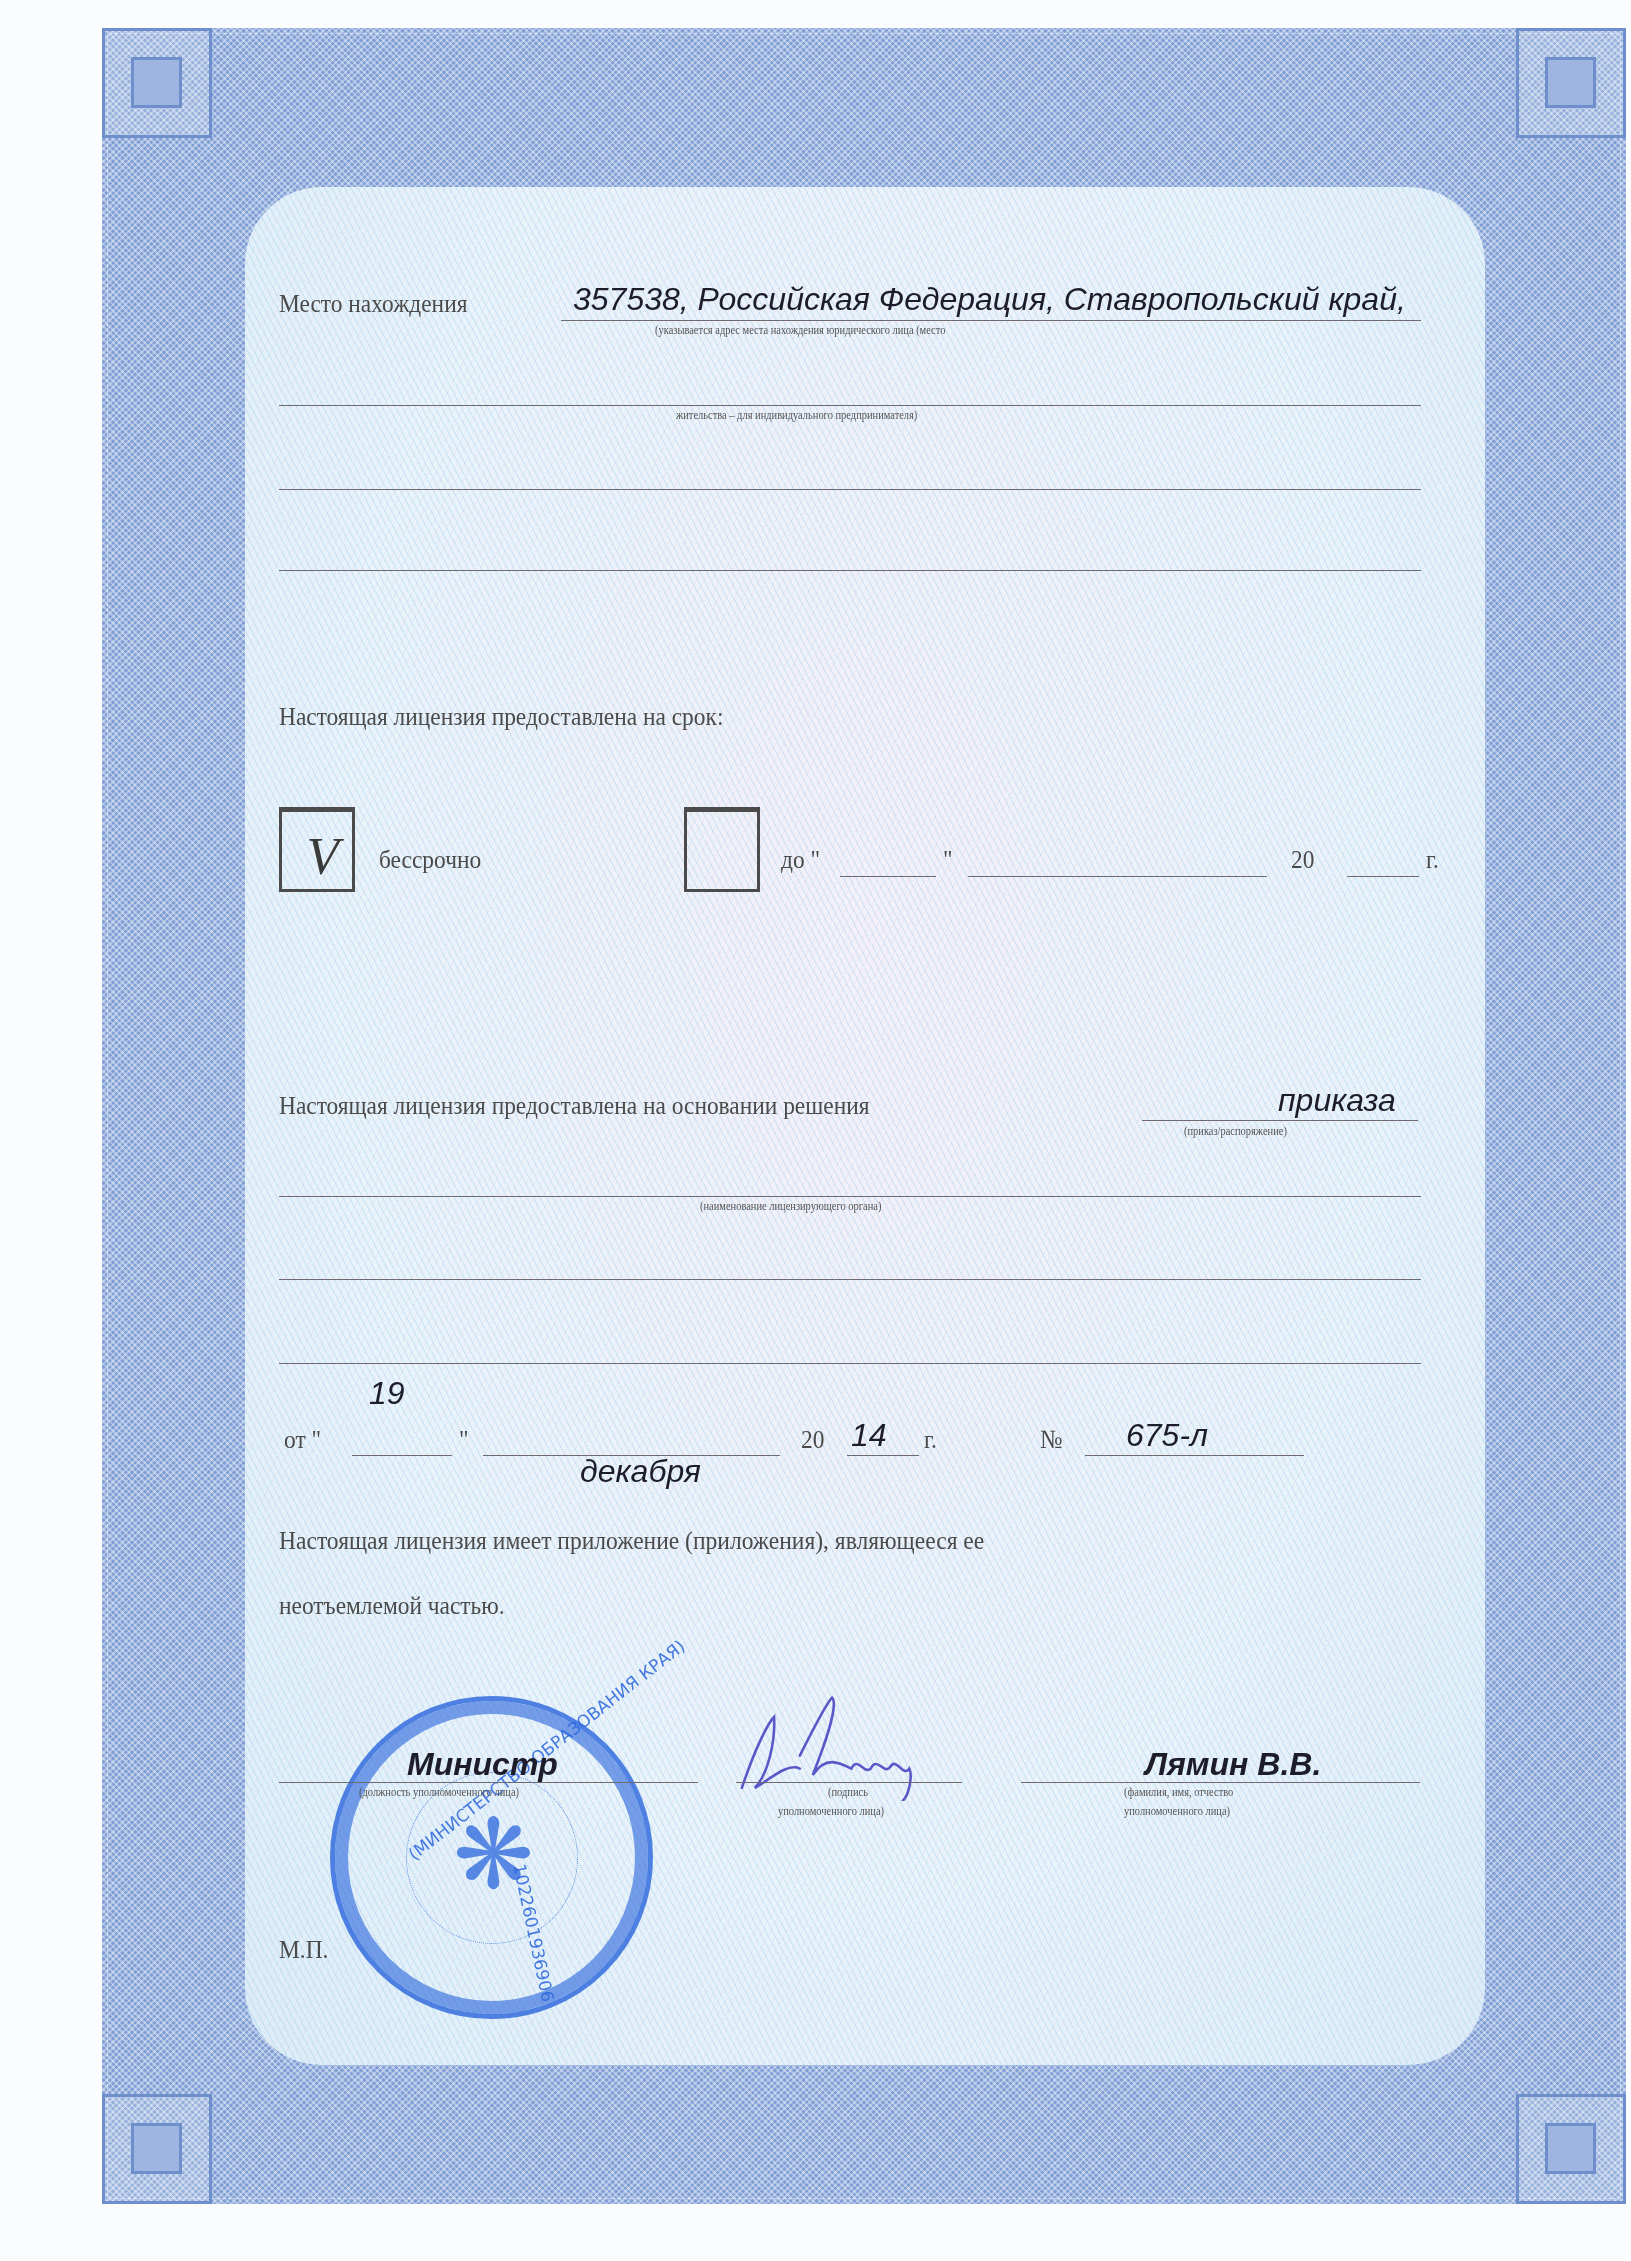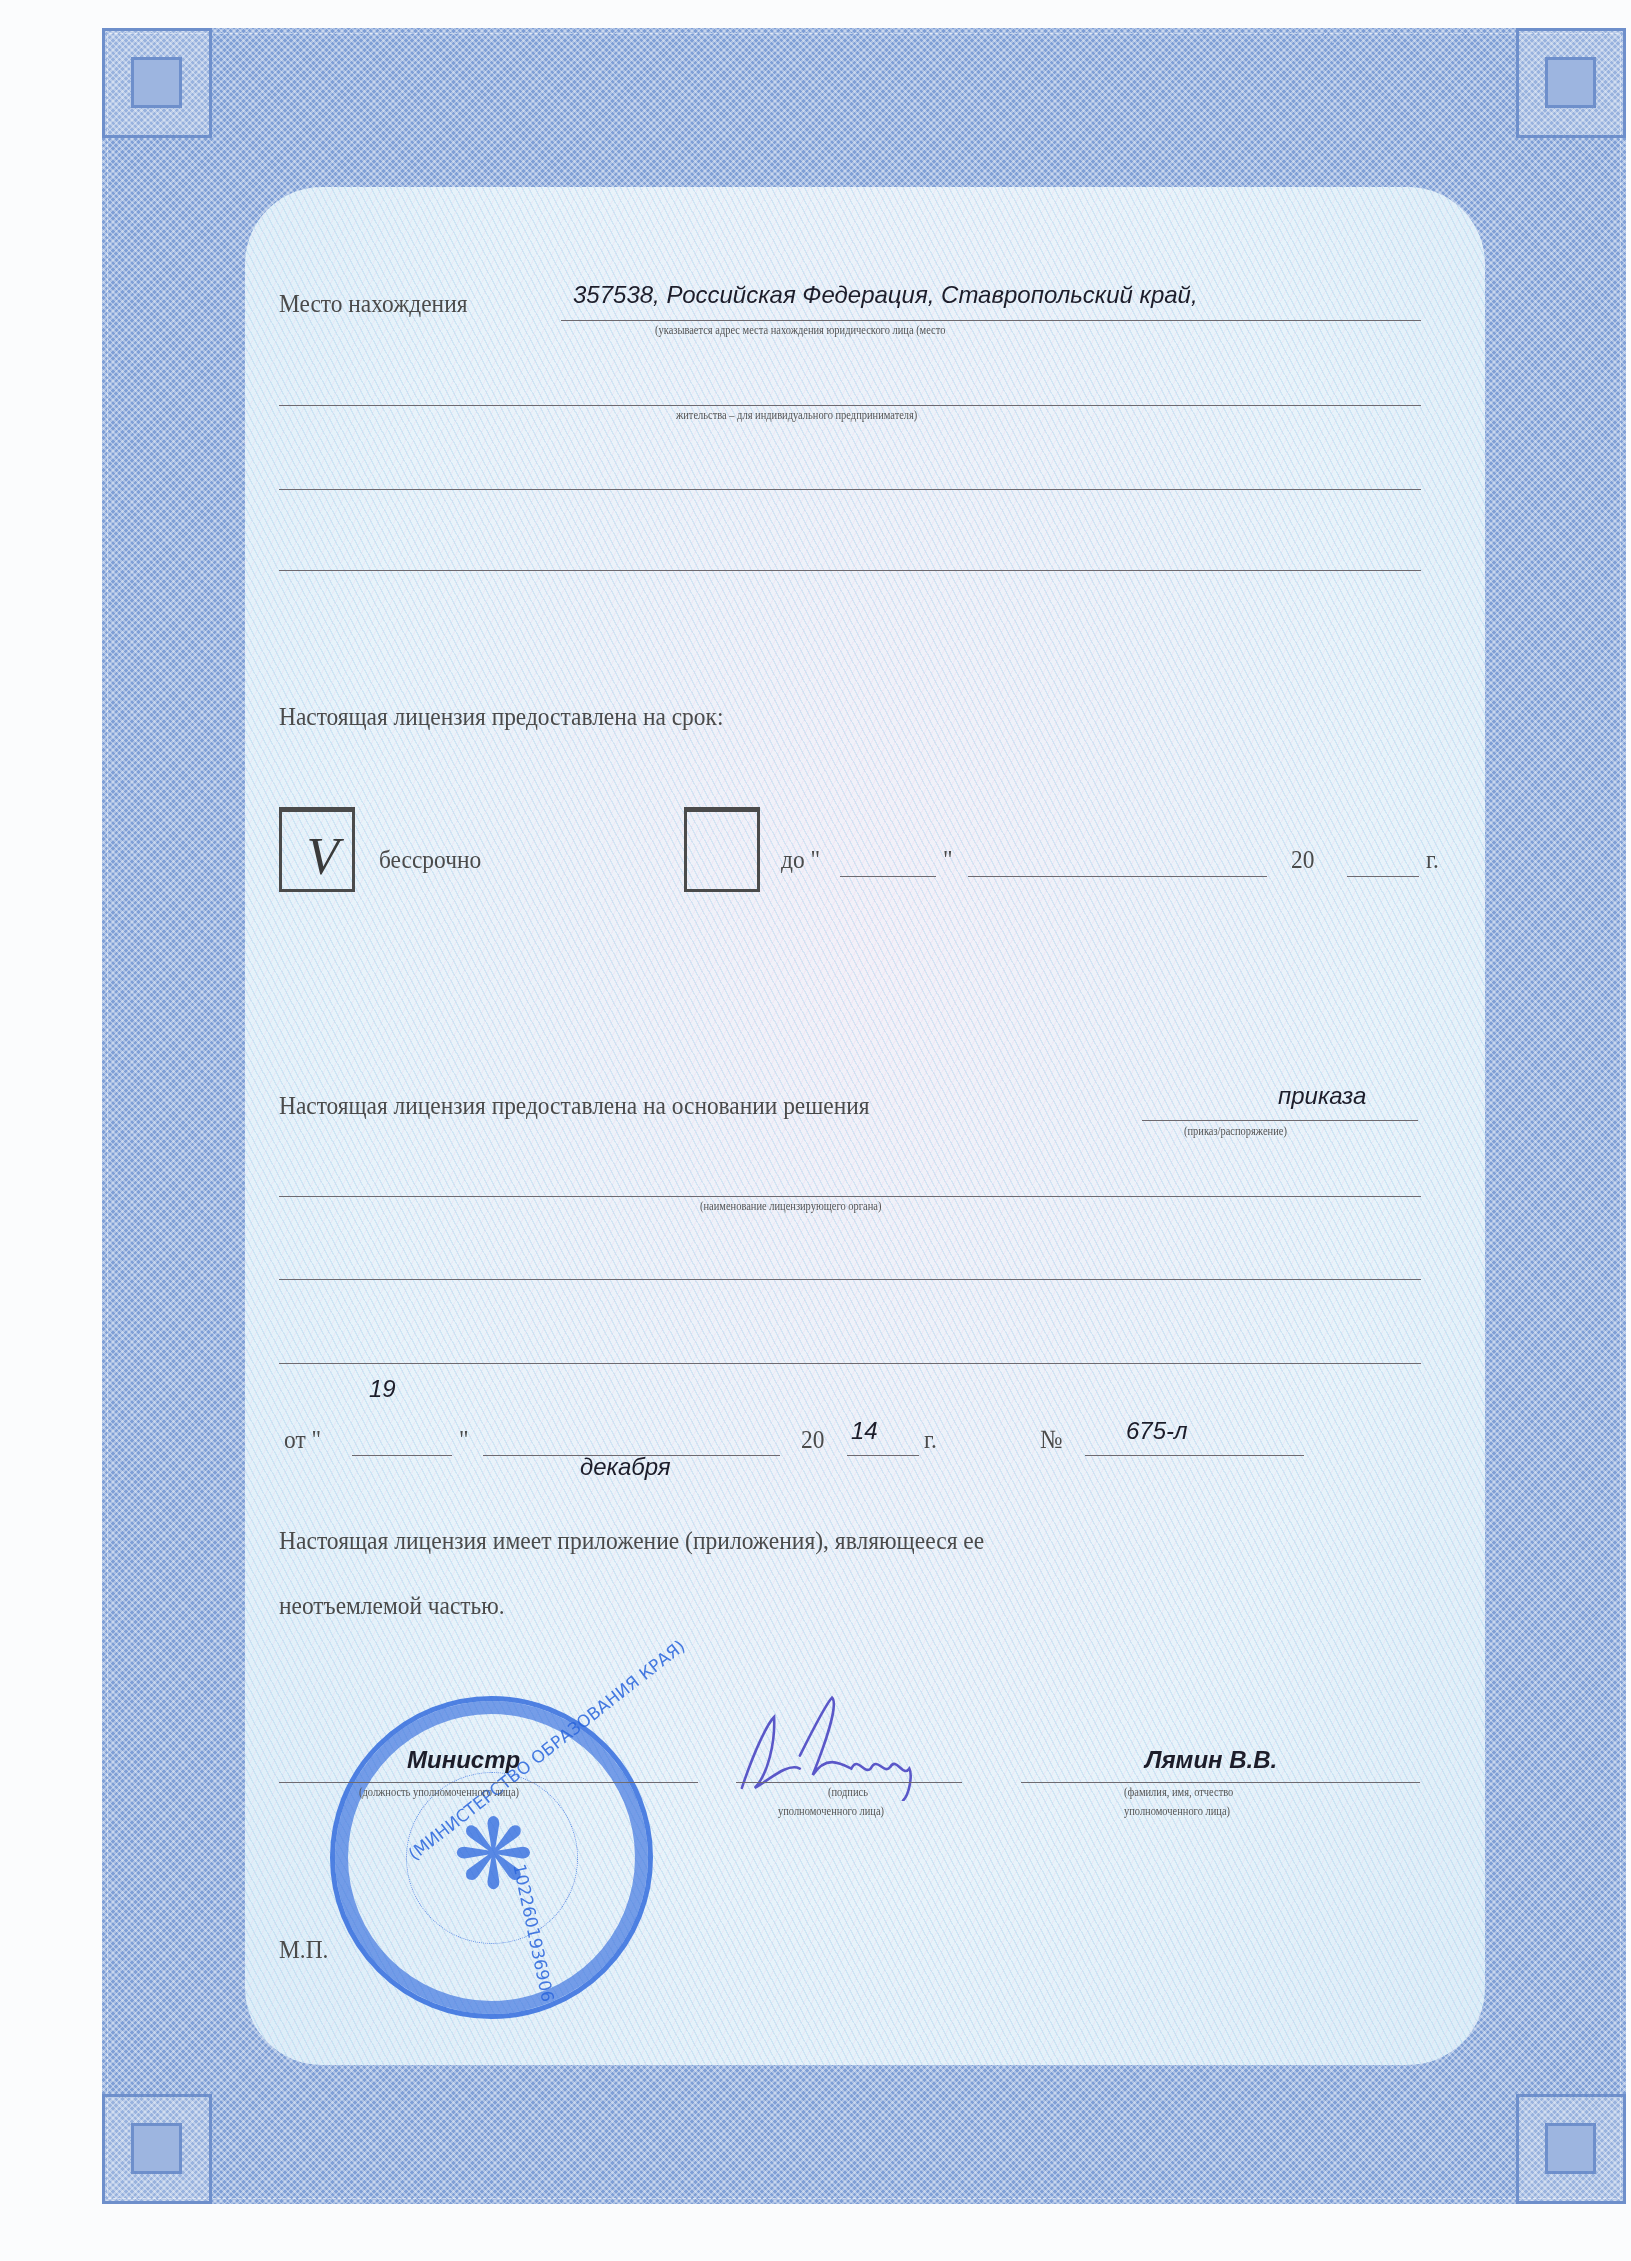--- a/index.html
+++ b/index.html
@@ -37,21 +37,21 @@
     position: absolute; left: 245px; top: 187px; width: 1240px; height: 1878px;
     background:
       repeating-linear-gradient(62deg, rgba(160,205,235,0.35) 0 1.3px, transparent 1.3px 5.8px),
       repeating-linear-gradient(-62deg, rgba(230,200,230,0.18) 0 1.3px, transparent 1.3px 7px),
       radial-gradient(ellipse at 50% 40%, #f3f0f8 0%, #e8f3fa 60%, #dcedf8 100%);
     border-radius: 77px;
   }
   .content { position: absolute; left: 0; top: 0; width: 1631px; height: 2261px; }
   .lbl { position: absolute; font-size: 26px; color: #4a4a4a; white-space: nowrap; transform: scaleX(0.9); transform-origin: left center; }
   .hint { position: absolute; font-size: 12.3px; color: #555; white-space: nowrap; transform: scaleX(0.85); transform-origin: left center; }
-  .fill { position: absolute; font-family: "Liberation Sans", "DejaVu Sans", sans-serif; font-style: italic; font-size: 24px; color: #1d1d2a; white-space: nowrap; }
+  .fill { position: absolute; font-family: "Liberation Sans", "DejaVu Sans", sans-serif; font-style: italic; font-size: 32px; color: #1d1d2a; white-space: nowrap; }
   .fill.bold { font-weight: bold; }
   .line { position: absolute; height: 1.3px; background: #6e6a70; }
   .chk { position: absolute; width: 76px; height: 85px; box-sizing: border-box; border: 3.2px solid #4b4b4b; border-top-width: 5.2px; }
   .chk-mark { position: absolute; left: 24.5px; top: 14px; font-size: 53px; font-style: italic; color: #3a3a3a; }
   .stamp {
     position: absolute; left: 330px; top: 1696px; width: 323px; height: 323px; border-radius: 50%;
     border: 5.2px solid rgba(40,100,220,0.8); box-sizing: border-box;
     box-shadow: inset 0 0 0 9px rgba(255,255,255,0.0), inset 0 0 0 13px rgba(40,100,220,0.6);
   }
   .stamp-inner {

